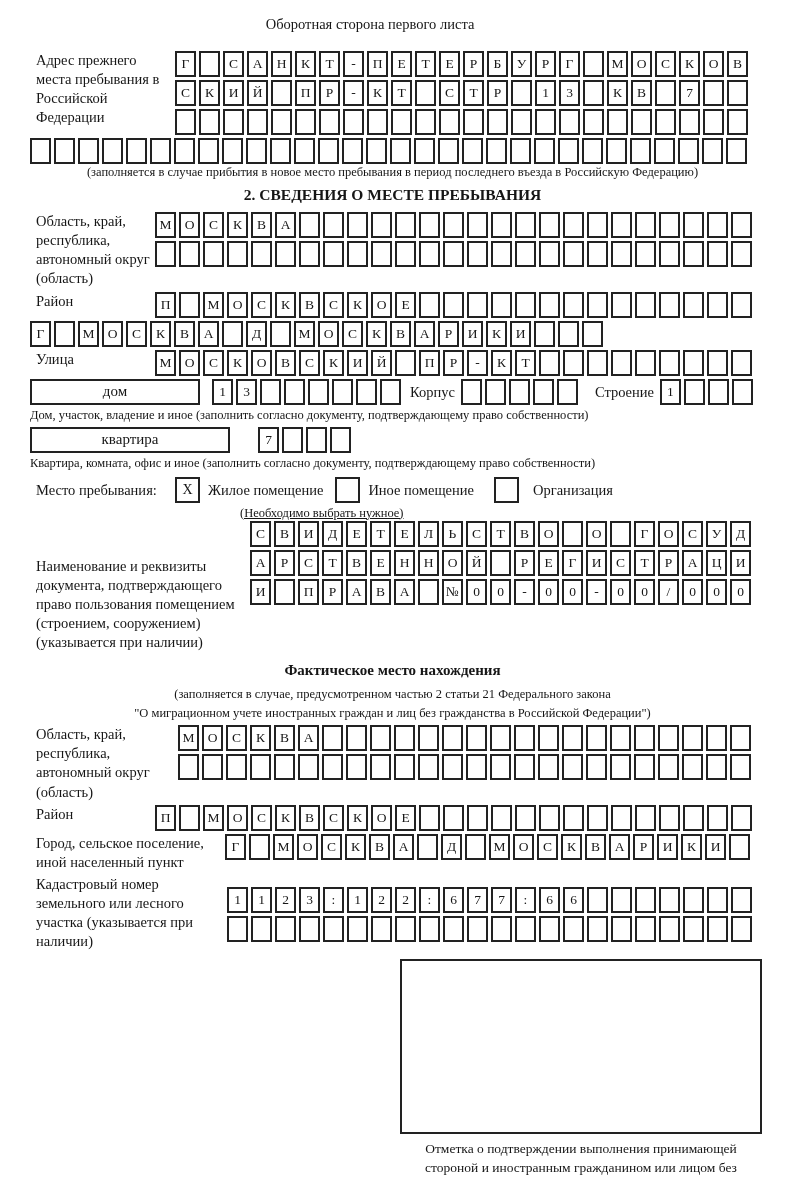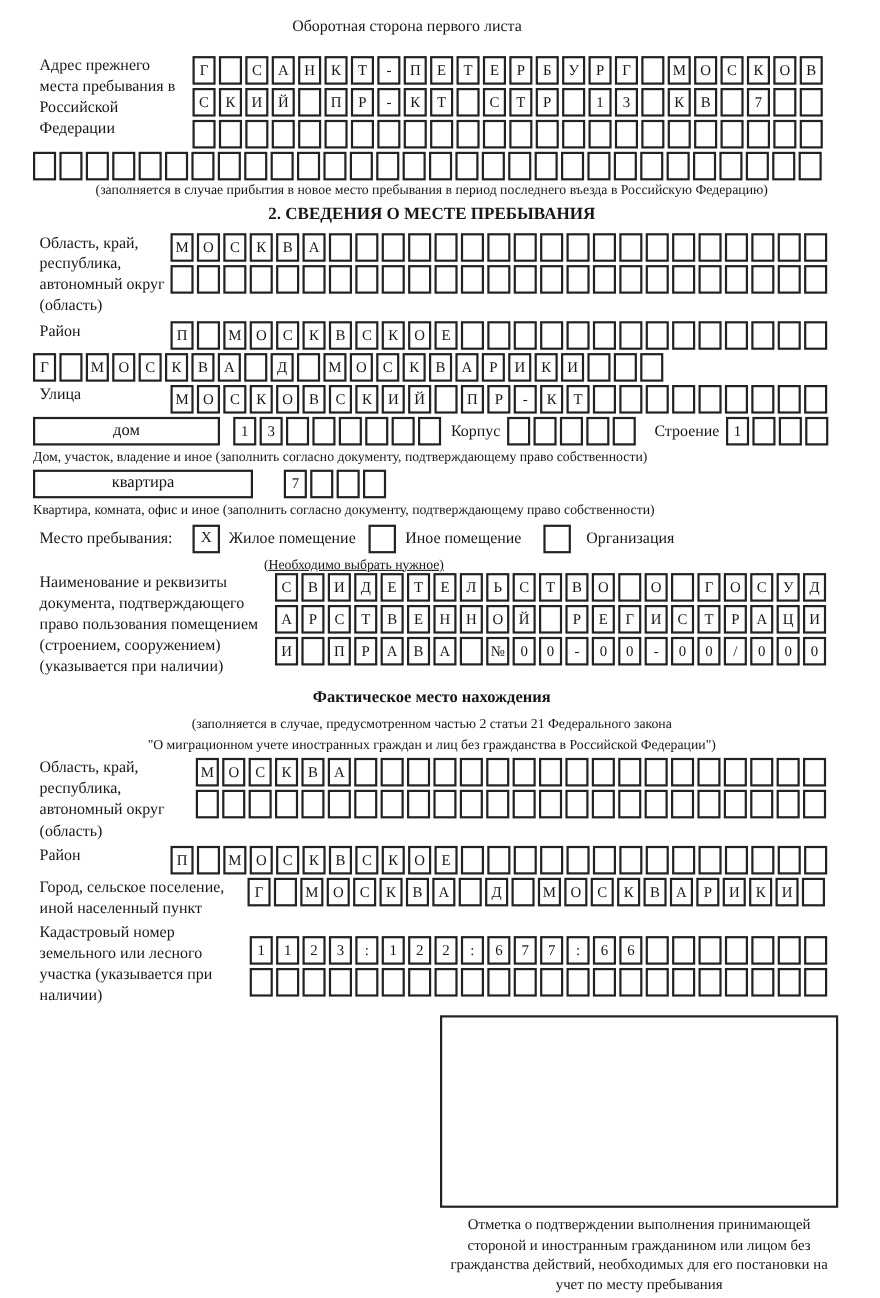--- a/index.html
+++ b/index.html
@@ -21,21 +21,21 @@
   .cell{
     box-sizing:border-box;flex:0 0 auto;
     width:21px;height:26px;margin-right:3px;
     border:2px solid #222;
     display:inline-flex;align-items:center;justify-content:center;
     font-size:13.5px;line-height:1;
   }
   .w-addr{width:145px;}
   .w-s{width:125px;}
   .w-city{width:148px;}
-  .w-doc{width:220px;}
+  .w-doc{width:220px;margin-top:36px;}
   .w-fr{width:148px;}
   .w-fc{width:195px;}
   .w-kad{width:197px;}
   .note{font-size:12.5px;margin:1px 0 4px;}
   .note.center{width:725px;text-align:center;}
   .heading{width:725px;text-align:center;font-weight:bold;font-size:15.5px;margin:6px 0 8px;}
   .heading2{width:725px;text-align:center;font-weight:bold;font-size:15px;margin:10px 0 8px;}
   .wide-box{
     box-sizing:border-box;height:26px;border:2px solid #222;
     display:flex;align-items:center;justify-content:center;

